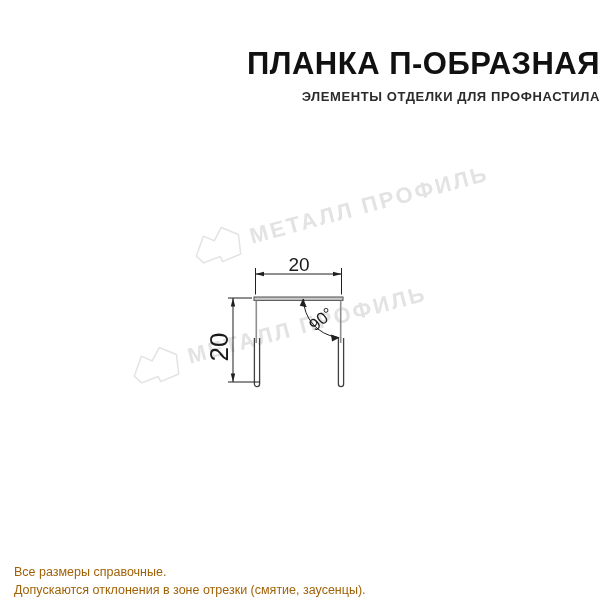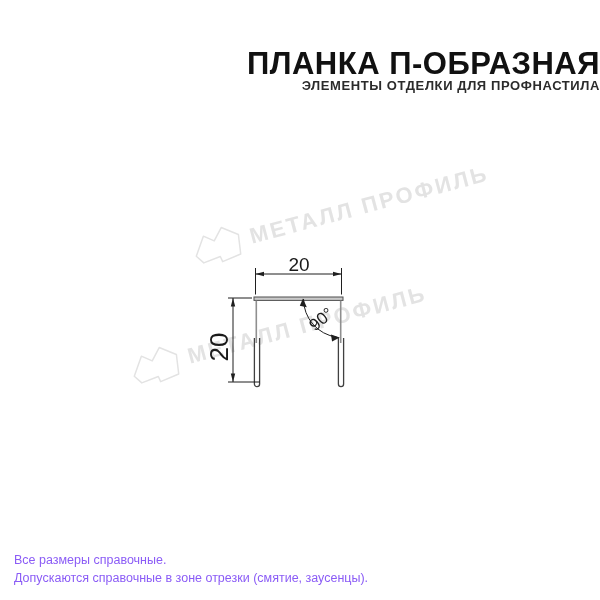--- a/index.html
+++ b/index.html
@@ -11,38 +11,38 @@
   
   .header{
     position:absolute;top:50px;left:0;width:600px;
     text-align:right;color:#111111;
   }
   .title-line{
     font-size:31px;font-weight:bold;line-height:28px;
     letter-spacing:0.5px;white-space:nowrap;
   }
   .subtitle{
-    font-size:13px;font-weight:bold;
+    margin-top:11px;font-size:13px;font-weight:bold;
     letter-spacing:0.6px;color:#2b2b2b;white-space:nowrap;
   }
   
   .watermark{
     position:absolute;display:flex;align-items:center;gap:9px;
     color:#e3e3e3;font-weight:bold;font-size:22px;letter-spacing:2.5px;
     white-space:nowrap;z-index:1;user-select:none;
   }
   .wm-1{left:193px;top:226px;transform:rotate(-15deg);transform-origin:24px 22px;}
   .wm-2{left:131px;top:346px;transform:rotate(-15deg);transform-origin:24px 22px;}
   .wm-logo svg{display:block;}
   
   .diagram-svg{position:absolute;left:0;top:0;z-index:2;}
   
   .footer{
-    position:absolute;left:14px;top:552px;width:560px;
-    font-size:12.5px;line-height:17.5px;color:#8b5cf6;
+    position:absolute;left:14px;top:564px;width:560px;
+    font-size:12.5px;line-height:17.5px;color:#a16207;
   }
 </style>
 </head>
 <body>
 
 <div class="header">
   <div class="title-line">ПЛАНКА П-ОБРАЗНАЯ</div>
   <div class="subtitle">ЭЛЕМЕНТЫ ОТДЕЛКИ ДЛЯ ПРОФНАСТИЛА</div>
 </div>
 
@@ -91,14 +91,14 @@
   <text transform="translate(228,347) rotate(-90)" text-anchor="middle" font-size="26" fill="#1a1a1a">20</text>
 
   <path d="M 303.5 299 A 38.5 38.5 0 0 0 336.6 337.1" fill="none" stroke="#1f1f1f" stroke-width="1"></path>
   <polygon points="303,298.5 306.8,307.3 299.8,305.8" fill="#1f1f1f"></polygon>
   <polygon points="339.8,337.6 330.9,334.6 332.1,341.6" fill="#1f1f1f"></polygon>
   <text transform="translate(321,319) rotate(-40)" text-anchor="middle" y="6" font-size="17" fill="#1a1a1a">90°</text>
 </svg>
 
 <div class="footer">
   <div>Все размеры справочные.</div>
-  <div>Допускаются справочные в зоне отрезки (смятие, заусенцы).</div>
+  <div>Допускаются отклонения в зоне отрезки (смятие, заусенцы).</div>
 </div>
 
 </body></html>

